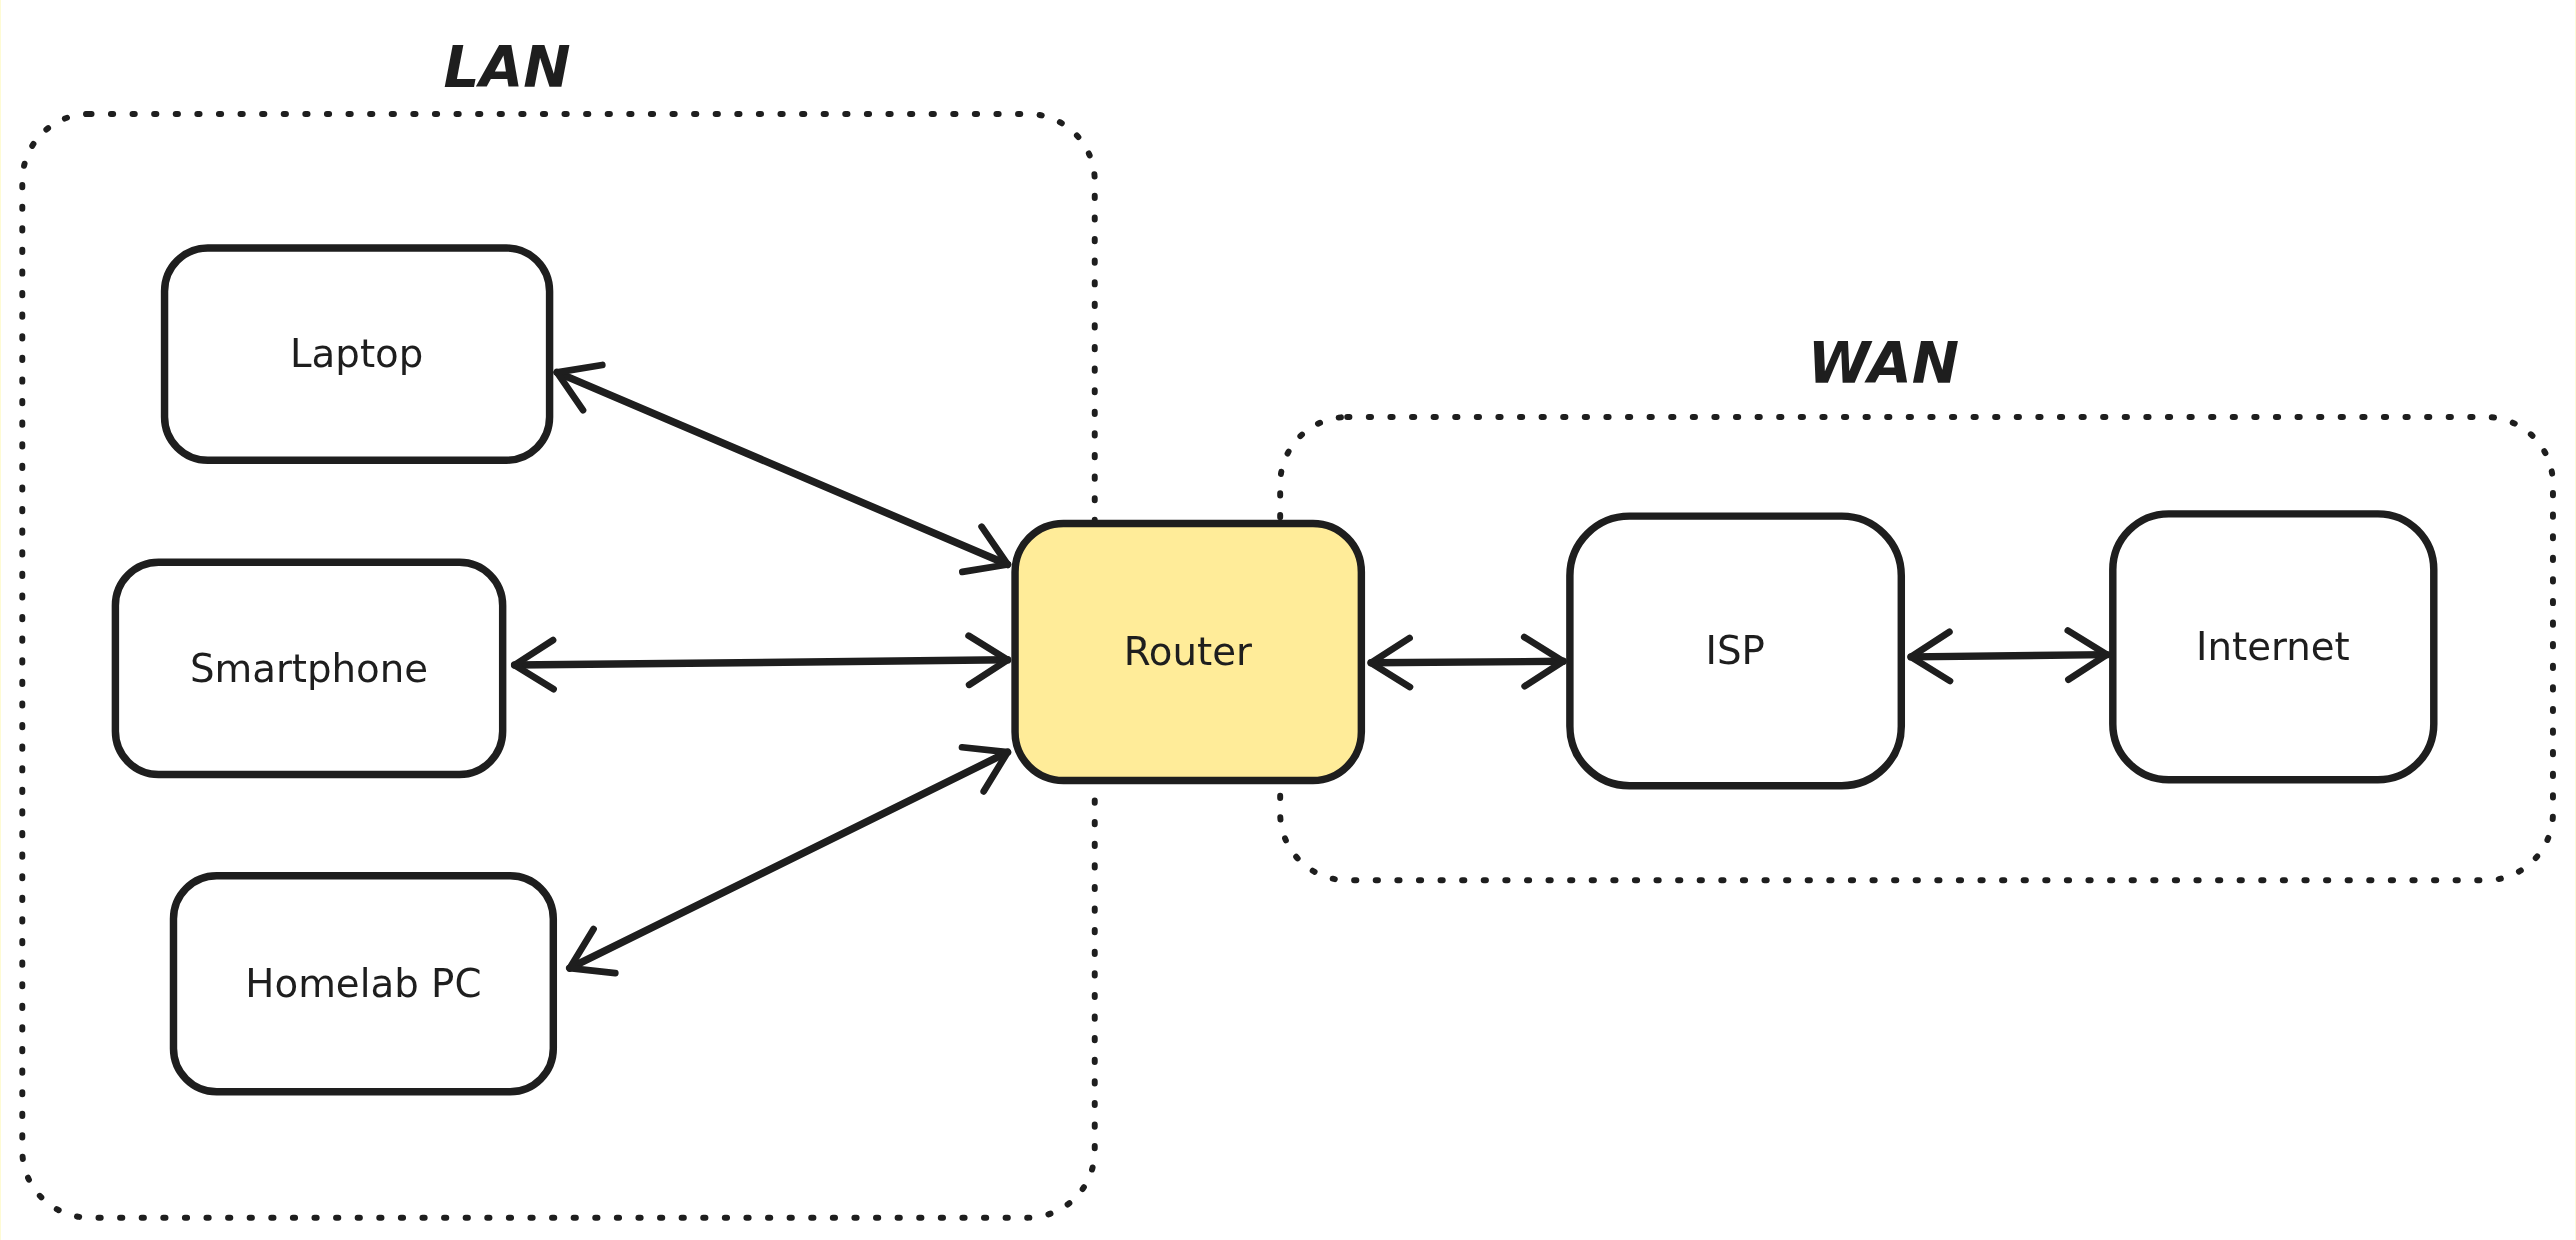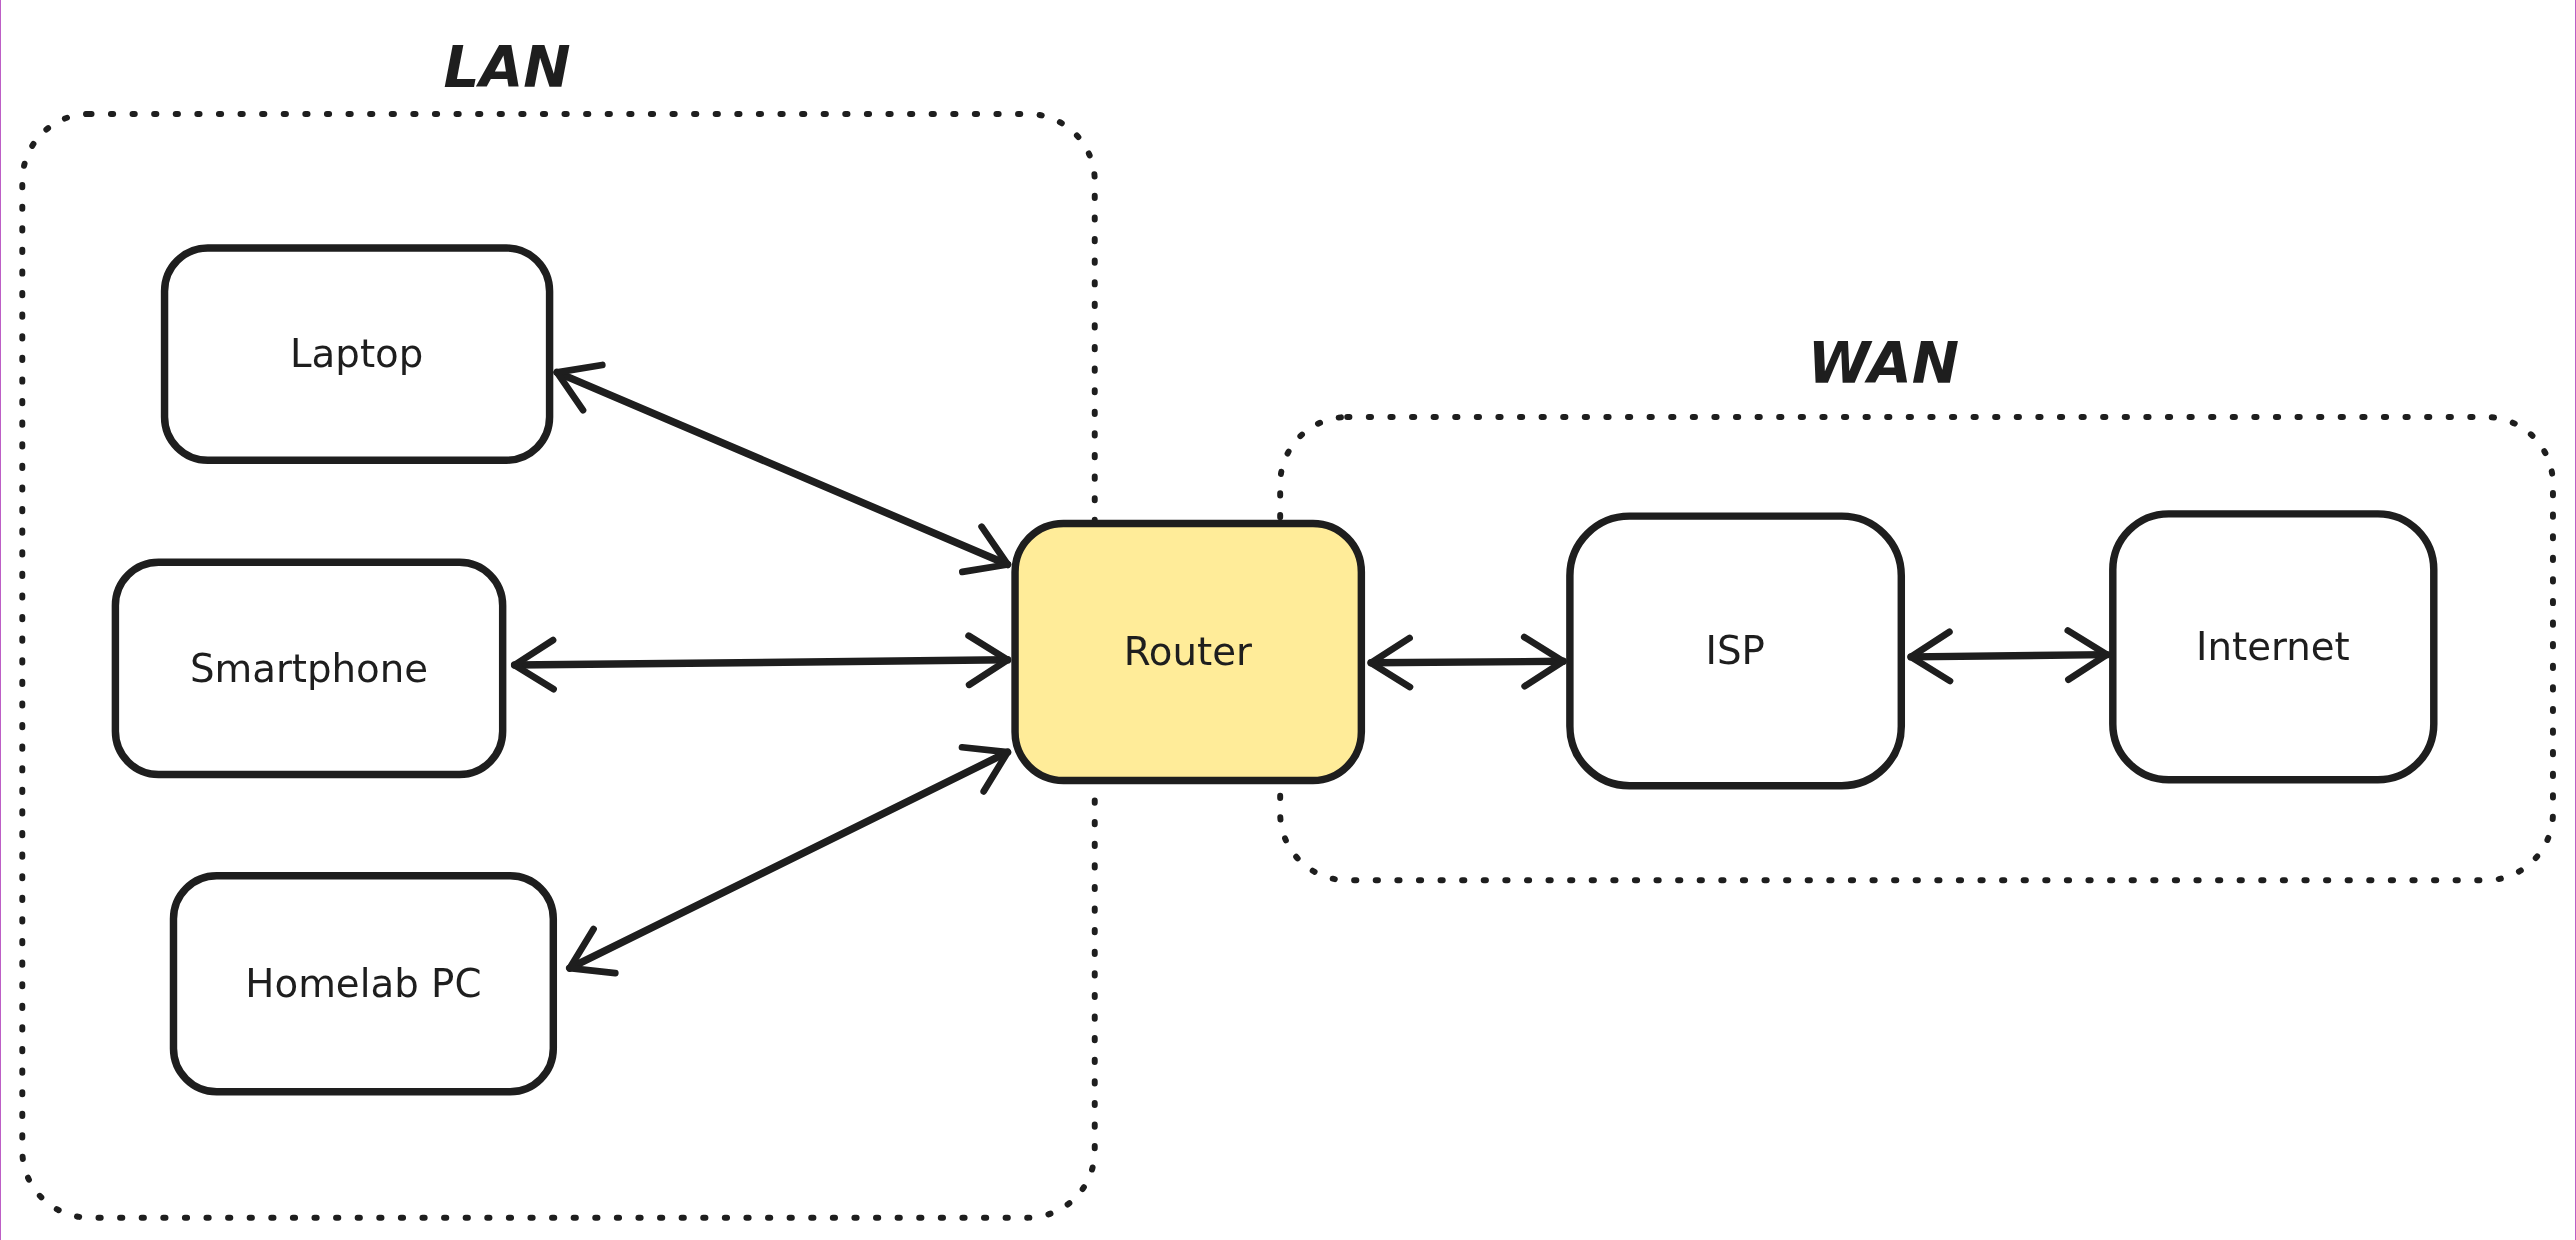--- a/index.html
+++ b/index.html
@@ -6,21 +6,21 @@
     margin: 0;
     padding: 0;
     background: #ffffff;
     width: 100%;
     height: 100%;
     overflow: hidden;
   }
   .canvas-wrap {
     position: fixed;
     inset: 0;
-    background: #a21caf;
+    background: #fef9c3;
   }
   svg {
     width: 100%;
     height: 100%;
     display: block;
   }
   .node-label {
     font-family: "DejaVu Sans", sans-serif;
     font-size: 52px;
     fill: #1e1e1e;

